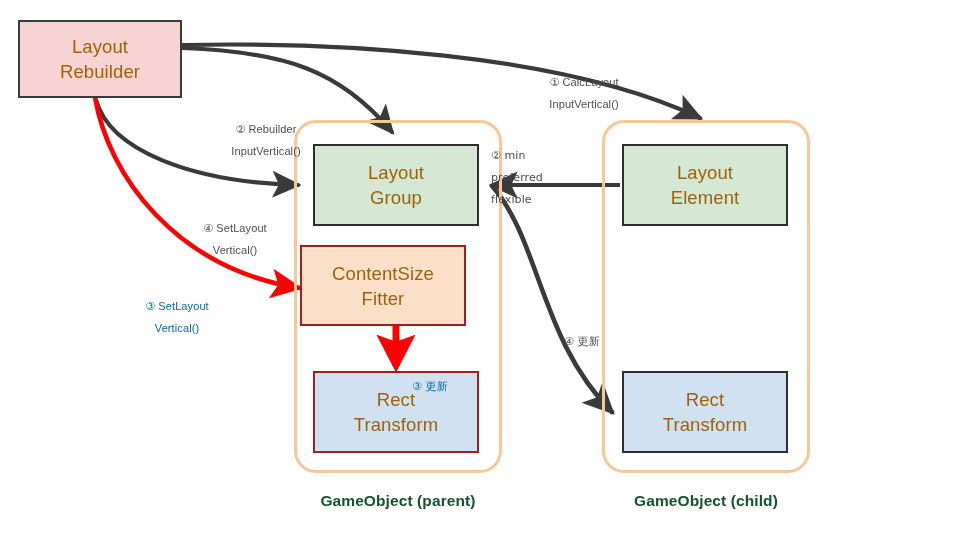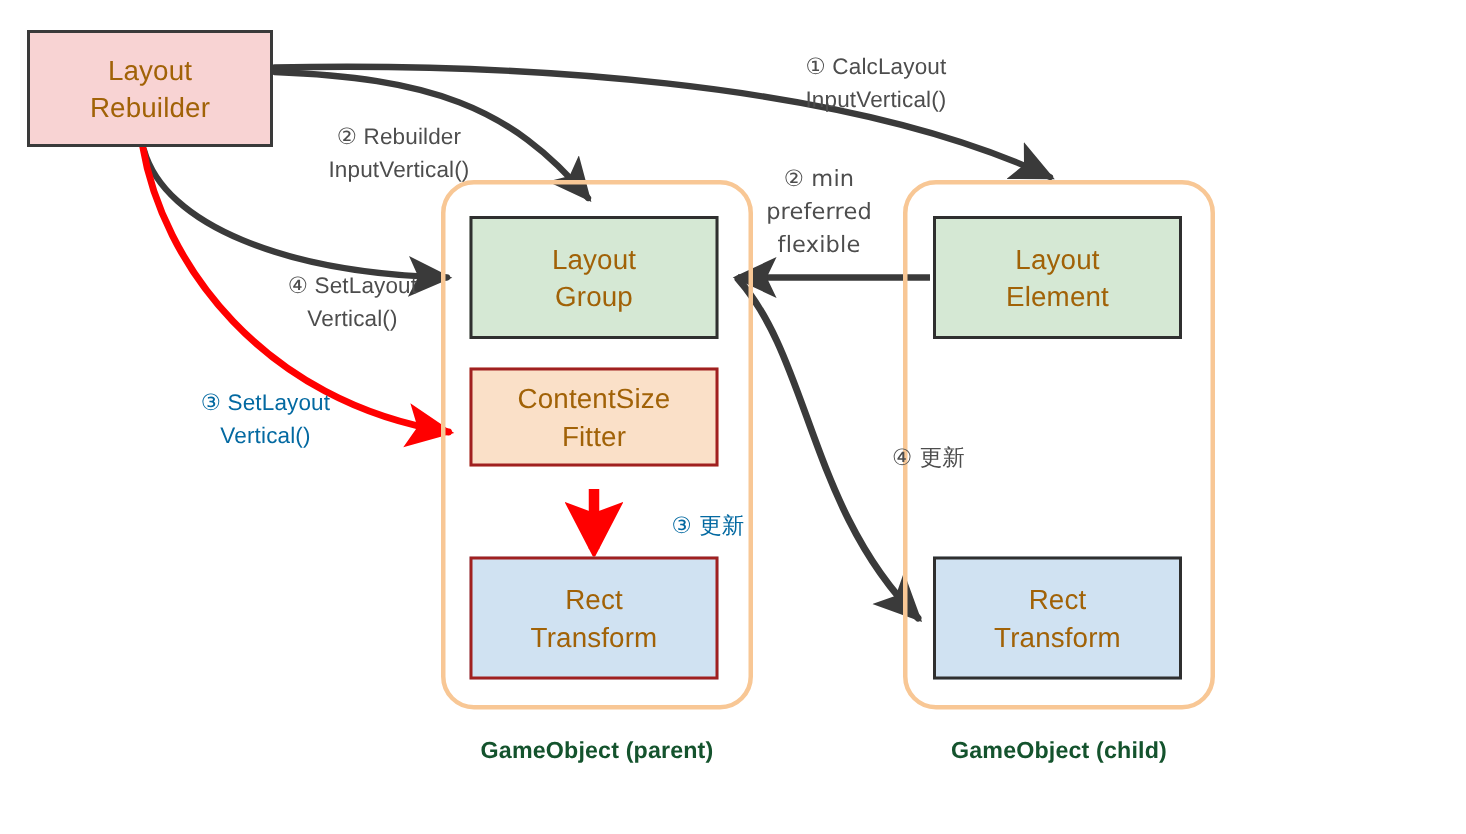--- a/index.html
+++ b/index.html
@@ -77,37 +77,37 @@
   }
   .node-blue-dark {
     background: #D0E2F2;
     border: 2px solid #2F2F2F;
   }
 
   
   .edge-label {
     position: absolute;
     color: #4D4D4D;
-    font-size: 15px;
+    font-size: 11px;
     line-height: 22px;
     letter-spacing: 0.1px;
     white-space: pre-line;
+    margin-top: 37px;
   }
   .edge-label.red {
     color: #0369a1;
   }
   .edge-label.center {
     text-align: center;
   }
   .edge-label.left {
     text-align: left;
   }
   .edge-label.jp {
     font-family: "DejaVu Sans", "Liberation Sans", sans-serif;
-    text-align: center;
   }
 </style>
 </head>
 <body>
 
 <div id="canvas">
 
   <svg id="edges" viewBox="0 0 977 556" width="977" height="556">
     <defs>
       <marker id="arrow-dark" viewBox="0 0 12 12" refX="10.2" refY="6" markerWidth="7.2" markerHeight="7.2" orient="auto-start-reverse">
@@ -143,21 +143,21 @@
   <div class="go-container" style="left:602px; top:120px; width:208px; height:353px;"></div>
   <div class="go-caption" style="left:602px; top:490px; width:208px;">GameObject
 (child)</div>
 
   <div class="node node-pink" style="left:18px; top:20px; width:164px; height:78px;">Layout
 Rebuilder</div>
 
   <div class="node node-green" style="left:313px; top:144px; width:166px; height:82px;">Layout
 Group</div>
 
-  <div class="node node-orange" style="left:313px; top:245px; width:166px; height:66px;">ContentSize
+  <div class="node node-orange" style="left:300px; top:245px; width:166px; height:81px;">ContentSize
 Fitter</div>
 
   <div class="node node-blue-red" style="left:313px; top:371px; width:166px; height:82px;">Rect
 Transform</div>
 
   <div class="node node-green" style="left:622px; top:144px; width:166px; height:82px;">Layout
 Element</div>
 
   <div class="node node-blue-dark" style="left:622px; top:371px; width:166px; height:82px;">Rect
 Transform</div>

